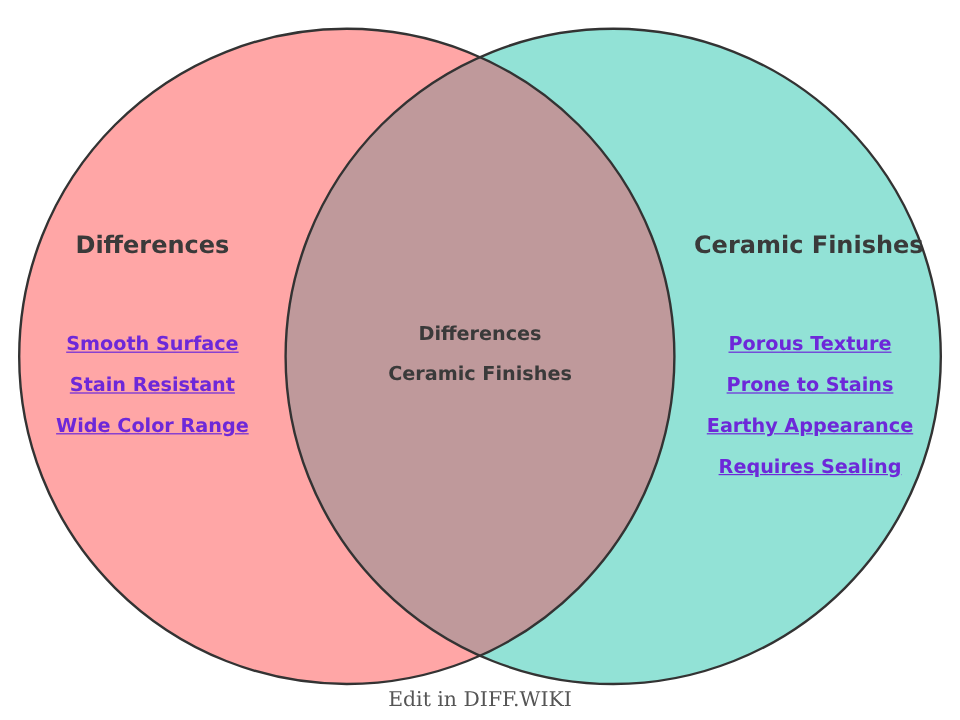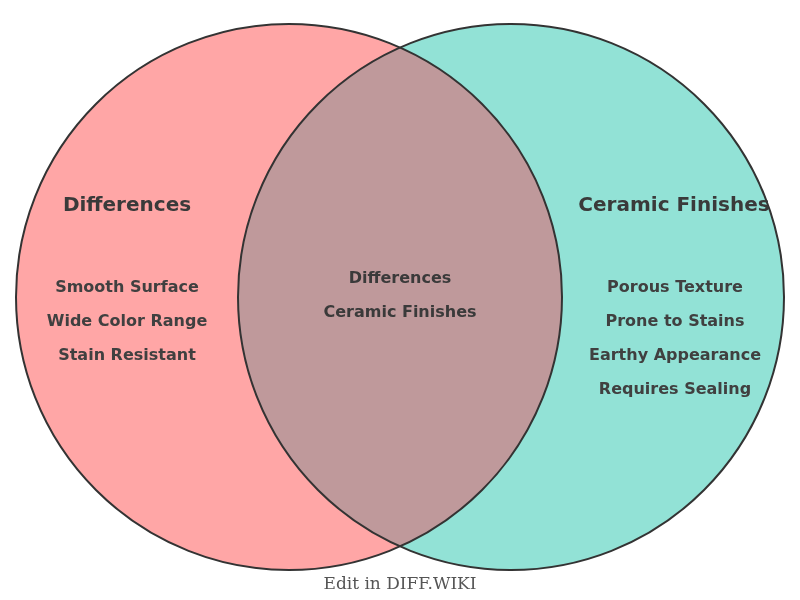--- a/index.html
+++ b/index.html
@@ -33,23 +33,24 @@
   }
   .item-list {
     position: absolute;
     display: flex;
     flex-direction: column;
     text-align: center;
   }
   .item {
     font-size: 16px;
     font-weight: bold;
-    color: #404040;
+    color: #6d28d9;
     line-height: 34px;
     white-space: nowrap;
+    text-decoration: underline;
   }
   .overlap-line {
     font-size: 16px;
     font-weight: bold;
     color: #3a3a3a;
     line-height: 34px;
     white-space: nowrap;
   }
   .footer {
     position: absolute;
@@ -90,22 +91,22 @@
     <circle cx="511" cy="297" r="273" clip-path="url(#leftClip)" fill="#BF999B"></circle>
 
     <circle cx="289" cy="297" r="273" fill="none" stroke-width="2" stroke="#333333"></circle>
     <circle cx="511" cy="297" r="273" fill="none" stroke-width="2" stroke="#333333"></circle>
   </svg>
 
   <div id="left-title" class="txt circle-title">Differences</div>
 
   <div id="left-items" class="item-list">
     <div class="item">Smooth Surface</div>
+    <div class="item">Stain Resistant</div>
     <div class="item">Wide Color Range</div>
-    <div class="item">Stain Resistant</div>
   </div>
 
   <div id="overlap-text">
     <div class="overlap-line">Differences</div>
     <div class="overlap-line">Ceramic Finishes</div>
   </div>
 
   <div id="right-title" class="txt circle-title">Ceramic Finishes</div>
 
   <div id="right-items" class="item-list">

